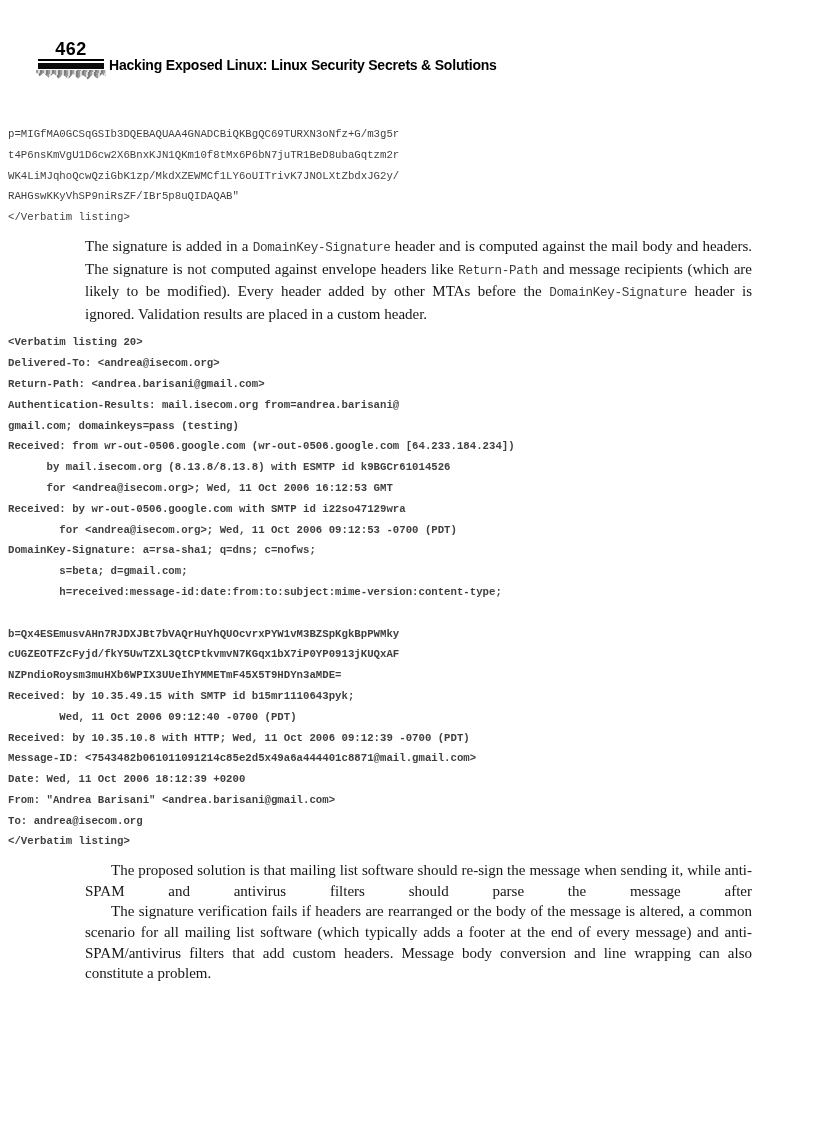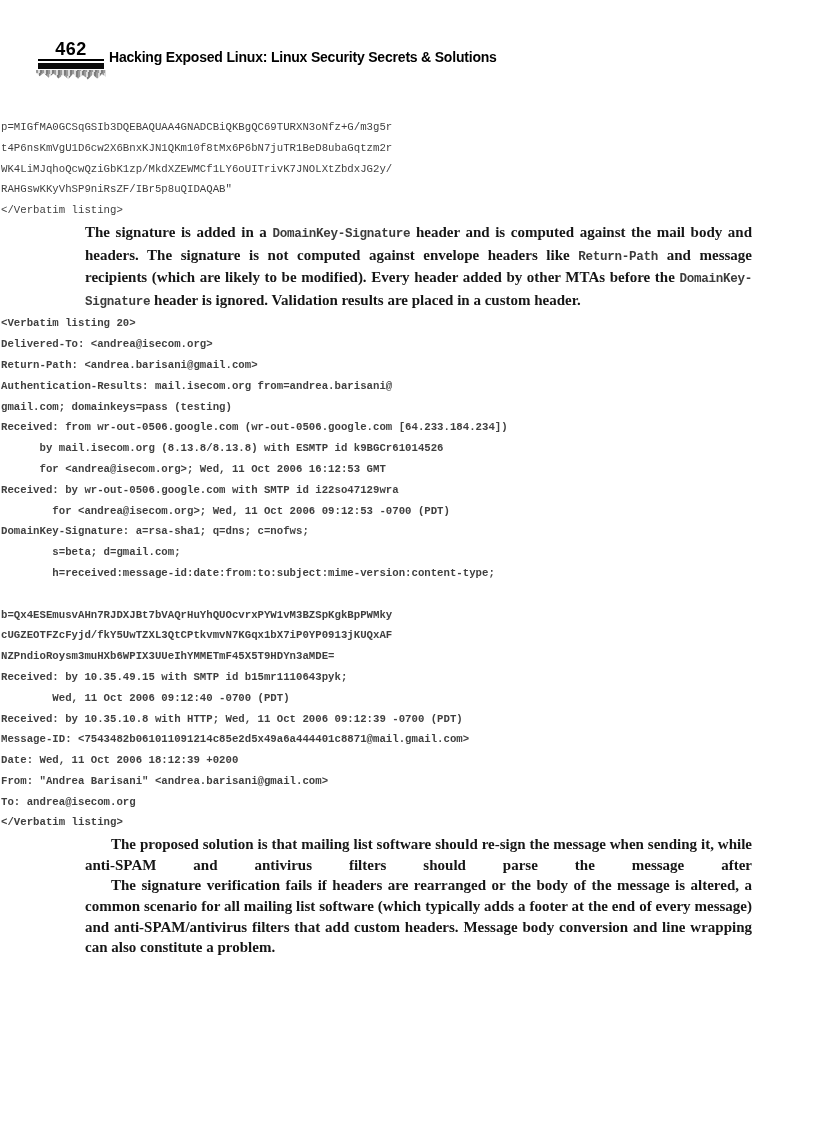--- a/index.html
+++ b/index.html
@@ -7,21 +7,21 @@
     position:relative;
     width:816px;height:1123px;
     background:#ffffff;
     font-family:"Liberation Serif", serif;
     color:#161616;
     overflow:hidden;
   }
   
   .page-header{
     position:absolute;top:40px;left:38px;
-    display:flex;align-items:flex-start;
+    display:flex;align-items:center;
   }
   .folio{width:66px;}
   .folio-num{
     font-family:"Liberation Sans", sans-serif;
     font-weight:bold;font-size:18px;line-height:18px;
     letter-spacing:0.5px;text-align:center;color:#000;
     border-bottom:2px solid #000;padding-bottom:1px;
   }
   .folio-bar{height:6px;background:#0b0b0b;margin-top:2px;}
   .folio-rag{
@@ -32,27 +32,27 @@
   .running-title{
     font-family:"Liberation Sans", sans-serif;
     font-weight:bold;font-size:14px;letter-spacing:-0.2px;
     color:#000;margin-left:5px;padding-top:9px;white-space:nowrap;
   }
   
   .content{position:absolute;top:116px;left:0;width:816px;}
   pre.code{
     font-family:"Liberation Mono","DejaVu Sans Mono",monospace;
     font-size:10.7px;line-height:20.8px;
-    color:#3f3f3f;margin:1px;white-space:pre;
+    color:#3f3f3f;margin:8px;white-space:pre;
   }
   .code-indented{margin-left:98px;}
   .code-flush{margin-left:67px;margin-top:14px;font-weight:bold;}
   p.body{
     margin:0 0 0 85px;width:667px;
-    font-size:15px;line-height:20.6px;color:#161616;font-weight:bold;
+    font-size:15px;line-height:20.6px;color:#161616;
   }
   .just{text-align:justify;}
   .justify-last{text-align-last:justify;}
   .indent-first{text-indent:26px;}
   .mt-para{margin-top:16px;}
   .mt-para2{margin-top:13px;}
   .inline-code{
     font-family:"Liberation Mono","DejaVu Sans Mono",monospace;
     font-size:12.6px;color:#3c3c3c;letter-spacing:-0.3px;
   }

